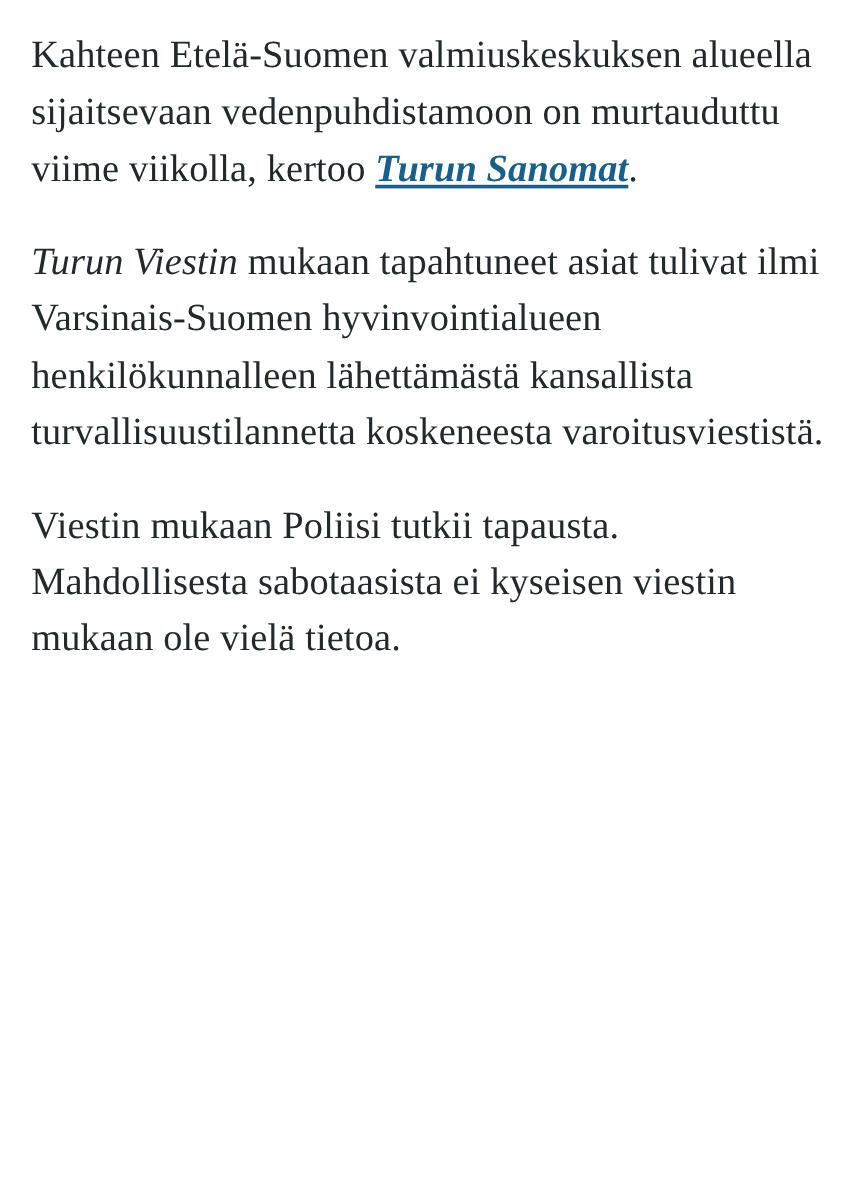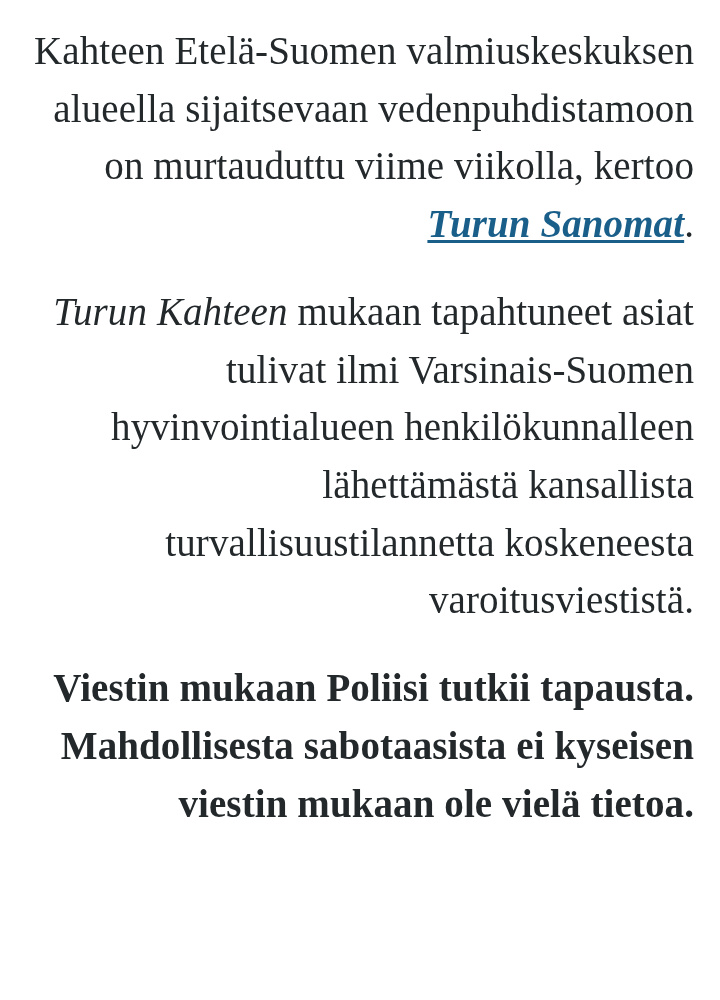--- a/index.html
+++ b/index.html
@@ -12,47 +12,45 @@
     min-height: 1000px;
     font-family: "Liberation Serif", "DejaVu Serif", serif;
     color: #222222;
   }
   .article {
     padding: 22px 26px 0 26px;
     box-sizing: border-box;
     width: 720px;
   }
   .para {
-    font-size: 39px;
+    font-size: 32px;
     line-height: 1.48;
     color: #23282b;
     margin: 0 0 30px 0;
     letter-spacing: 0.1px;
-    text-align: right;
   }
   .para:last-child {
     margin-bottom: 0;
-    font-weight: bold;
   }
   .para em, .para .italic {
     font-style: italic;
   }
   a.source-link {
     color: #1a5f8a;
     font-style: italic;
     font-weight: bold;
     text-decoration: underline;
     text-underline-offset: 3px;
   }
 </style>
 </head>
 <body>
 
 <div class="article">
 
   <p class="para"><span>Kahteen Etelä-Suomen valmiuskeskuksen alueella sijaitsevaan vedenpuhdistamoon on murtauduttu viime viikolla, kertoo </span><a class="source-link" href="#">Turun Sanomat</a><span>.</span></p>
 
 
-  <p class="para"><span class="italic">Turun Kahteen</span><span> mukaan tapahtuneet asiat tulivat ilmi Varsinais-Suomen hyvinvointialueen henkilökunnalleen lähettämästä kansallista turvallisuustilannetta koskeneesta varoitusviestistä.</span></p>
+  <p class="para"><span class="italic">Turun Viestin</span><span> mukaan tapahtuneet asiat tulivat ilmi Varsinais-Suomen hyvinvointialueen henkilökunnalleen lähettämästä kansallista turvallisuustilannetta koskeneesta varoitusviestistä.</span></p>
 
   <p class="para">Viestin mukaan Poliisi tutkii tapausta. Mahdollisesta sabotaasista ei kyseisen viestin mukaan ole vielä tietoa.</p>
 
 </div>
 
 </body></html>

